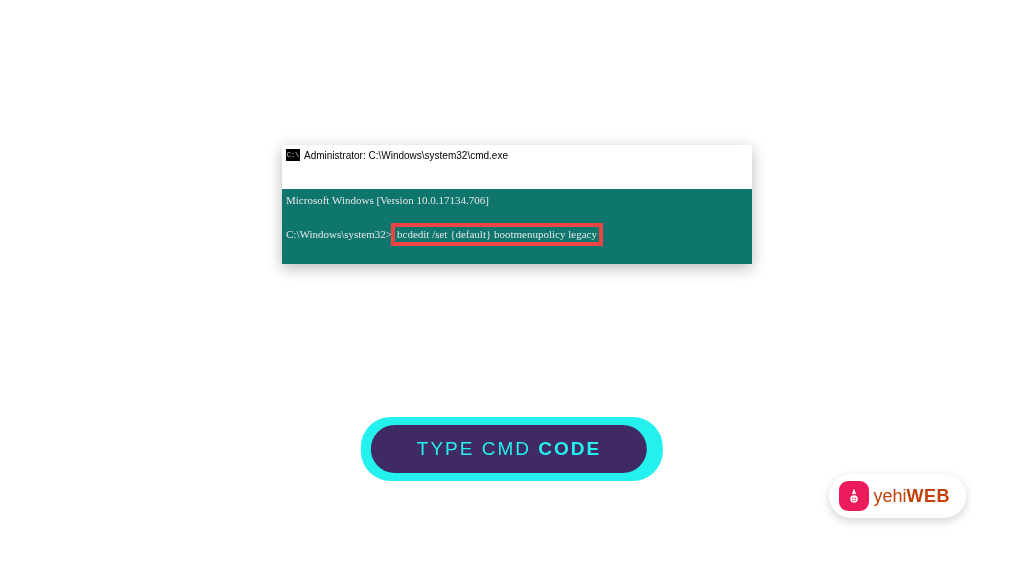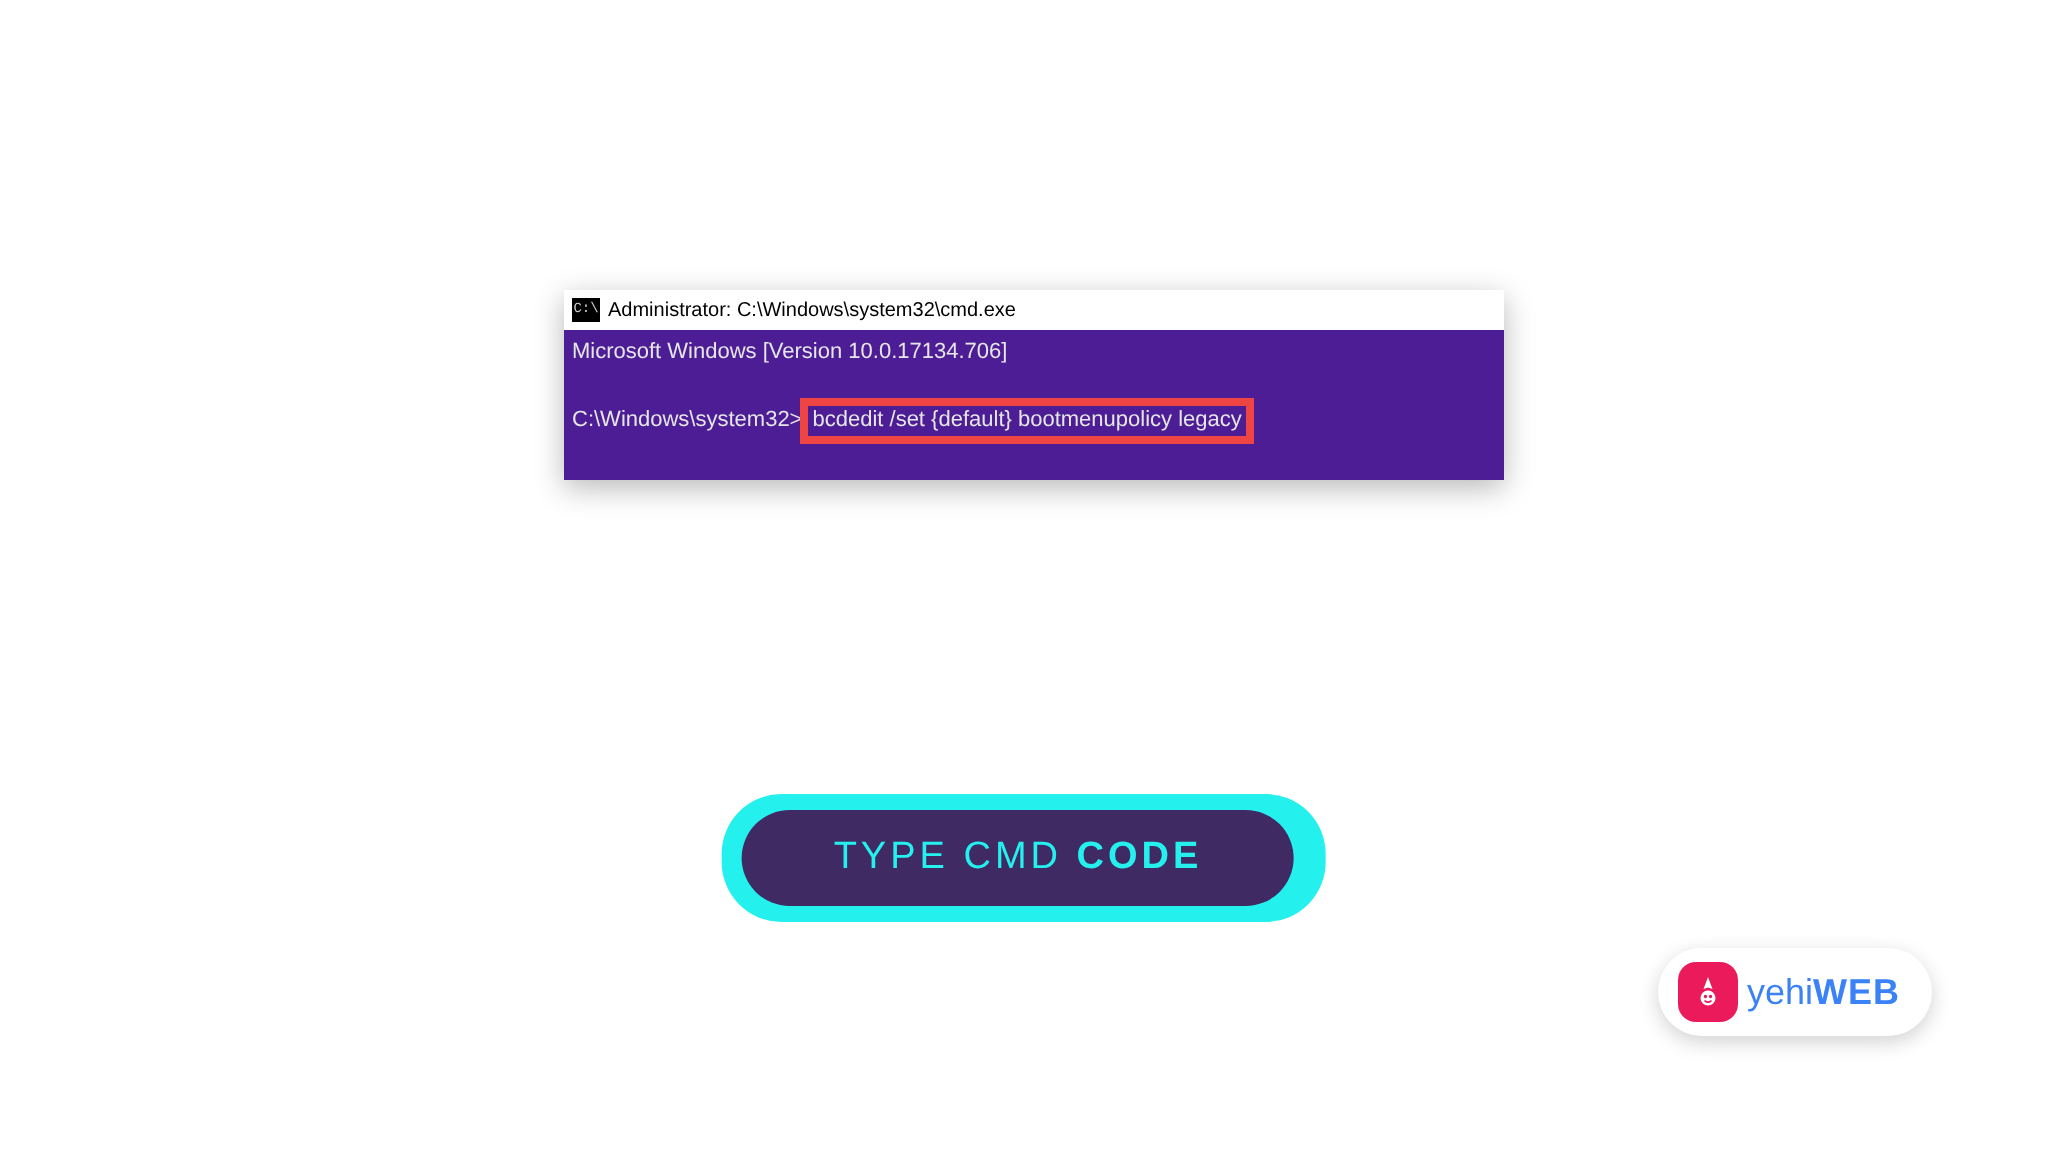--- a/index.html
+++ b/index.html
@@ -41,27 +41,28 @@
     color: #d0d0d0;
     line-height: 1;
     font-family: "Consolas","Courier New",monospace;
   }
   .cmd-title {
     font-size: 10px;
     color: #000;
     font-family: "Segoe UI", Arial, sans-serif;
   }
   .cmd-body {
-    background: #4c1d95;
+    background: #0f766e;
     padding: 4px 4px 18px 4px;
-    font-family: Liberation Sans, sans-serif;
+    font-family: Liberation Serif, serif;
     font-size: 11px;
     line-height: 1.35;
     color: #e6e6e6;
     white-space: nowrap;
+    margin-top: 24px;
   }
   .cmd-line { display: block; }
   .cmd-prompt-line {
     display: inline;
   }
   .cmd-highlight {
     display: inline-block;
     border: 4px solid #ef4444;
     color: #e6e6e6;
     padding: 0 2px;
@@ -72,20 +73,21 @@
   .step-wrap {
     position: absolute;
     top: 397px;
     left: 50%;
     transform: translateX(-50%);
   }
   .step-outer {
     background: #24f0ee;
     border-radius: 30px;
     padding: 8px 16px 8px 10px;
+    margin-top: 20px;
   }
   .step-inner {
     background: #3f2a63;
     border-radius: 24px;
     padding: 13px 46px;
     color: #24f0ee;
     font-family: "Arial Black", Arial, sans-serif;
     font-size: 19px;
     letter-spacing: 2px;
     text-align: center;
@@ -112,21 +114,21 @@
     border-radius: 9px;
     background: #ea1a5b;
     display: flex;
     align-items: center;
     justify-content: center;
   }
   .brand-logo svg { display: block; }
   .brand-text {
     font-family: Arial, sans-serif;
     font-size: 18px;
-    color: #3b82f6;
+    color: #c2410c;
   }
   .brand-text .thin { font-weight: 400; }
   .brand-text .heavy { font-weight: 900; letter-spacing: 0.5px; }
 </style>
 </head>
 <body>
 
 <div class="cmd-window">
   <div class="cmd-titlebar">
     <span class="cmd-icon">

